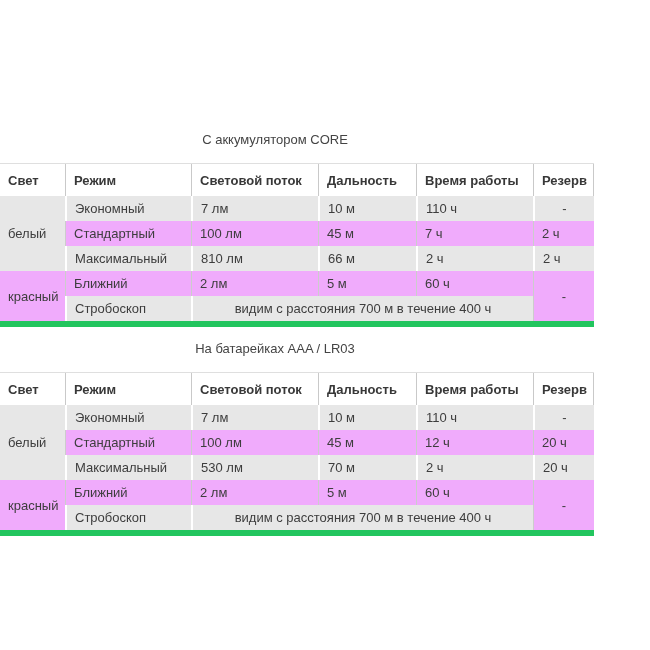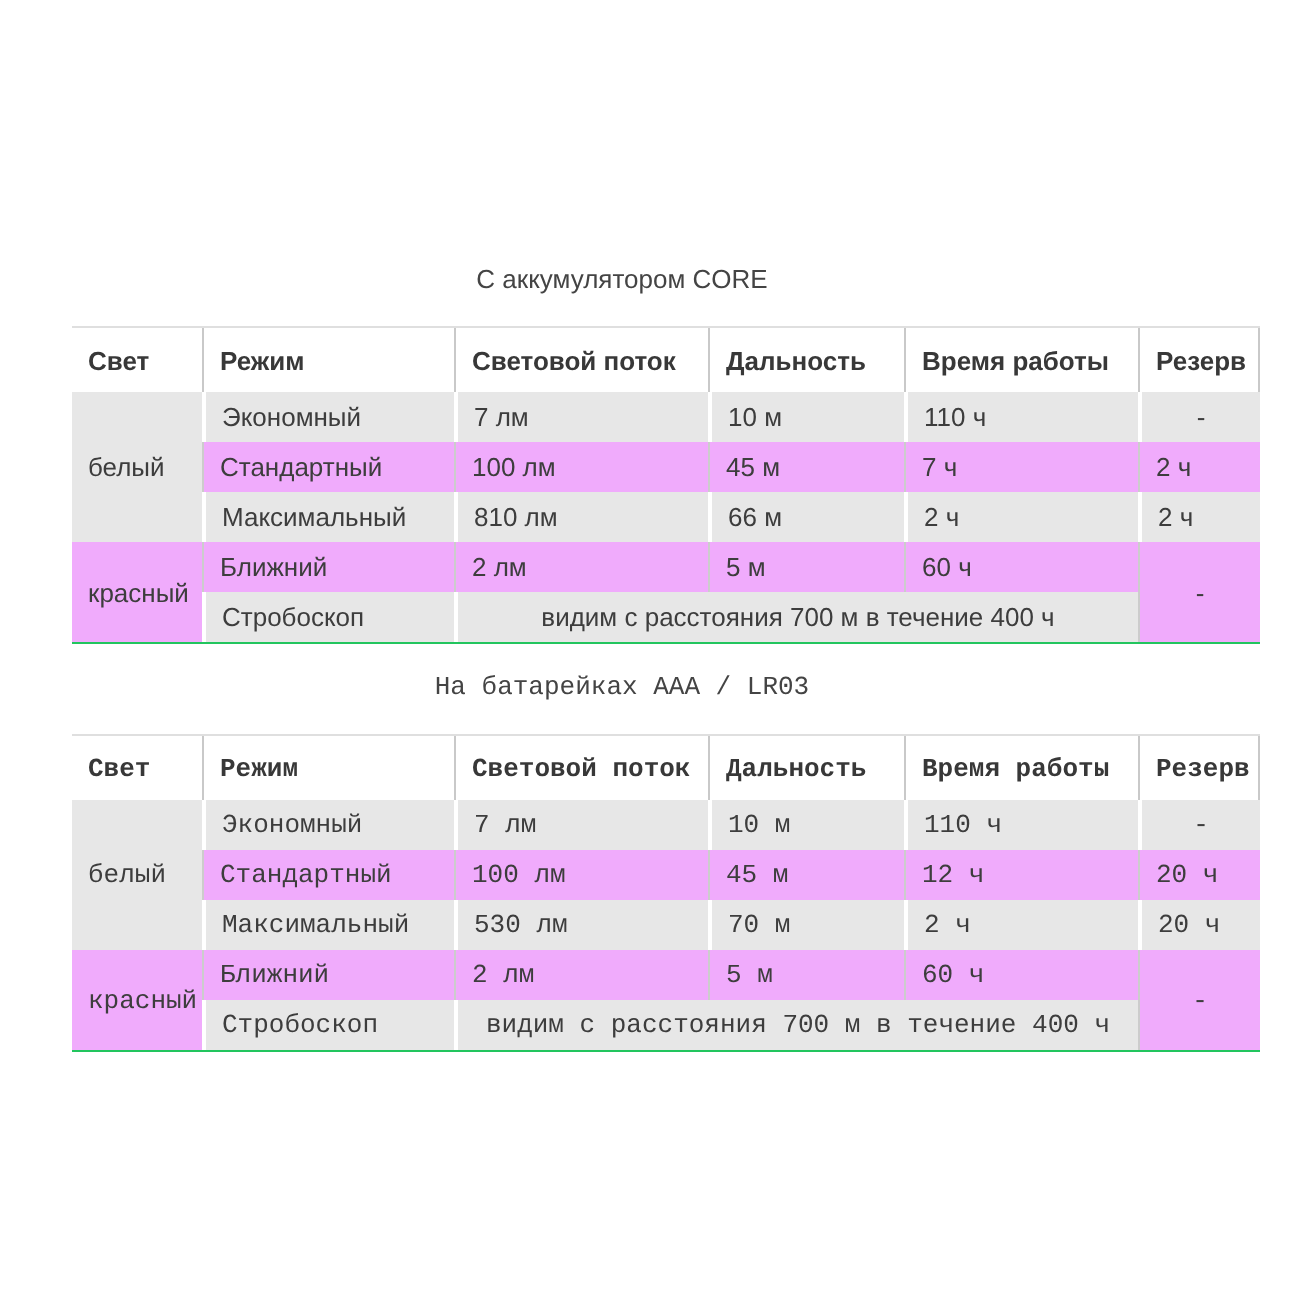--- a/index.html
+++ b/index.html
@@ -8,39 +8,38 @@
     background: #ffffff;
     width: 650px;
     height: 650px;
     overflow: hidden;
     font-family: "Liberation Sans", sans-serif;
   }
   .page {
     width: 550px;
     padding-top: 132px;
     box-sizing: border-box;
-    margin-left: 36px;
   }
   .spec-section { margin: 0; }
-  .spec-section + .spec-section { margin-top: 14px; font-family: Liberation Mono, monospace; }
+  .spec-section + .spec-section { margin-top: 14px; }
   .tbl-title {
     text-align: center;
     font-size: 13px;
     line-height: 15px;
     color: #444444;
     margin: 0 0 16px 0;
   }
   table.spec {
     width: 594px;
     margin: 0 auto;
     border-spacing: 0;
     border-collapse: separate;
     table-layout: fixed;
     border-top: 1px solid #dfdfdf;
-    border-bottom: 1px solid #22c55e;
+    border-bottom: 6px solid #22c55e;
     font-size: 13px;
     color: #3d3d3d;
   }
   col.c-svet   { width: 65px; }
   col.c-rezhim { width: 126px; }
   col.c-potok  { width: 127px; }
   col.c-dal    { width: 98px; }
   col.c-vremya { width: 117px; }
   col.c-rezerv { width: 61px; }
   th {

